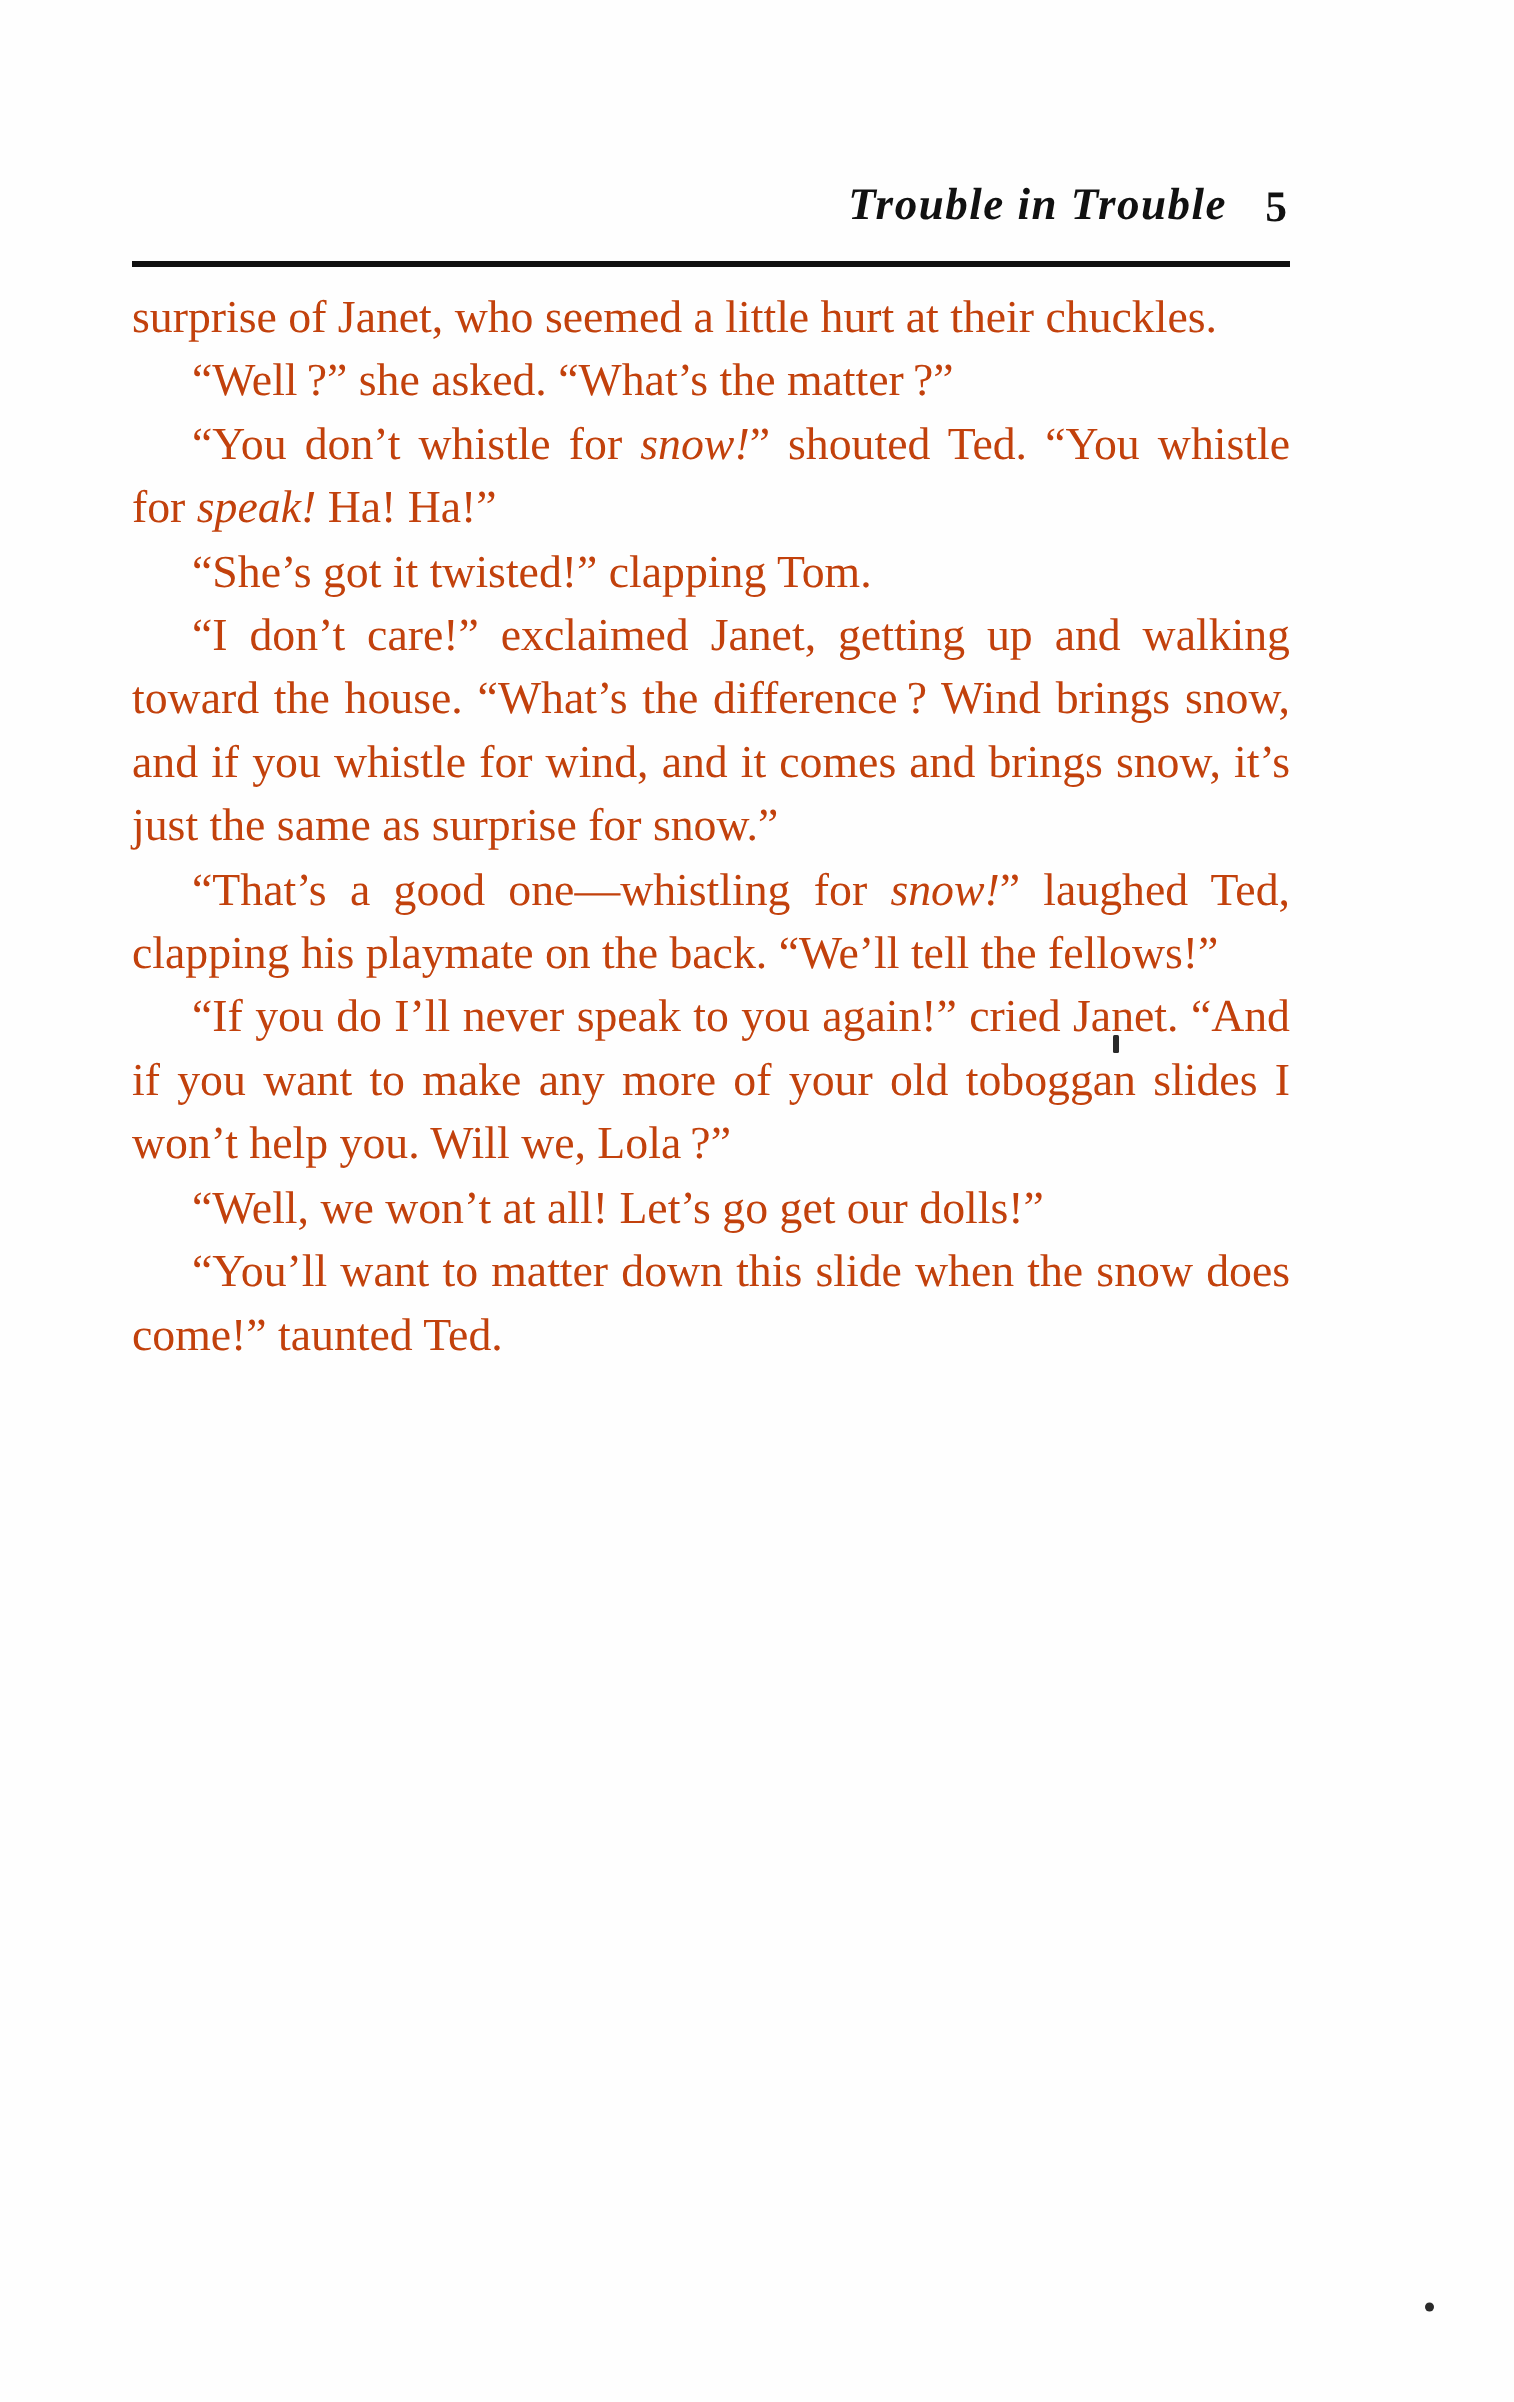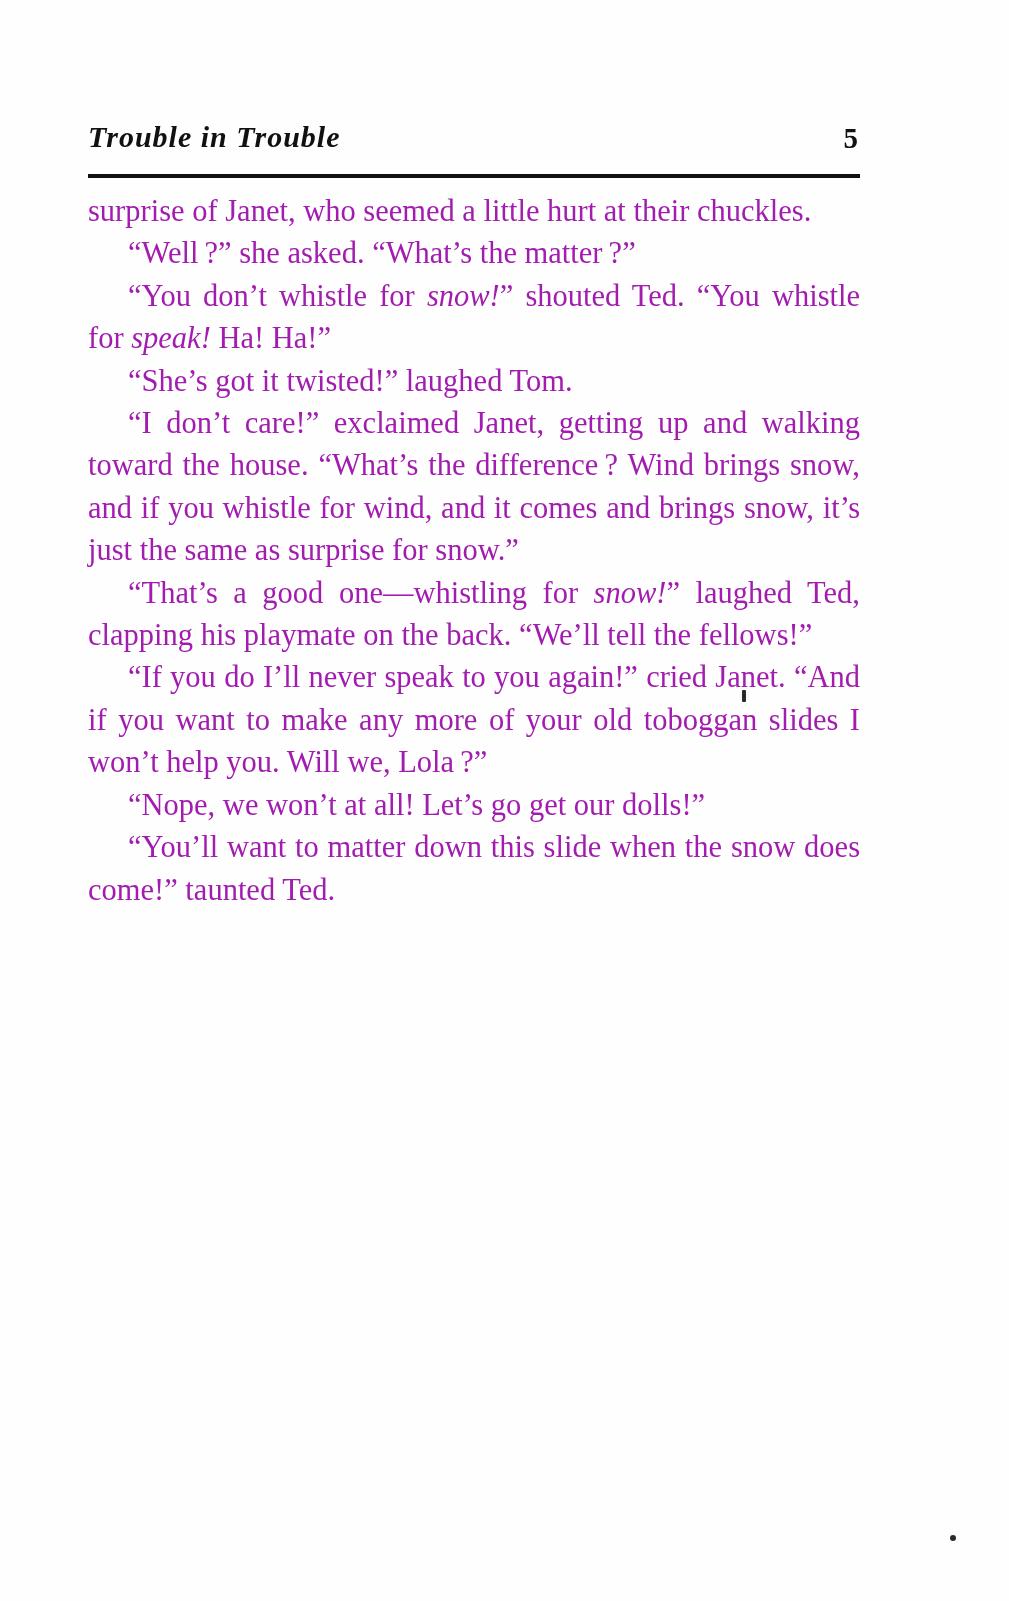--- a/index.html
+++ b/index.html
@@ -28,21 +28,21 @@
     left: 88px;
     top: 120px;
     width: 770px;
     height: 46px;
   }
   .running-title {
     position: absolute;
     left: 0;
     top: 0;
     width: 730px;
-    text-align: left;
+    text-align: right;
     font-style: italic;
     font-weight: bold;
     font-size: 30px;
     letter-spacing: 1px;
     font-family: "Liberation Serif", serif;
   }
   .page-number {
     position: absolute;
     right: 0;
     top: 2px;
@@ -62,21 +62,21 @@
     position: absolute;
     left: 88px;
     top: 190px;
     width: 772px;
     font-size: 30.5px;
     line-height: 42.4px;
     text-align: justify;
     text-justify: inter-word;
     font-family: "Liberation Serif", serif;
     font-weight: 500;
-    color: #a21caf;
+    color: #c2410c;
   }
   .body-text p {
     margin: 0;
     text-indent: 40px;
   }
   .body-text p.noindent {
     text-indent: 0;
   }
   .body-text i {
     font-style: italic;
@@ -99,24 +99,24 @@
     <div class="running-title">Trouble in Trouble</div>
     <div class="page-number">5</div>
   </div>
 
   <div class="rule"></div>
 
   <div class="body-text">
       <p class="noindent">surprise of Janet, who seemed a little hurt at their chuckles.</p>
       <p>“Well ?” she asked.  “What’s the matter ?”</p>
       <p>“You don’t whistle for <i>snow!</i>” shouted Ted.  “You whistle for <i>speak!</i>  Ha!  Ha!”</p>
-      <p>“She’s got it twisted!” laughed Tom.</p>
+      <p>“She’s got it twisted!” clapping Tom.</p>
       <p>“I don’t care!” exclaimed Janet, getting up and walking toward the house.  “What’s the difference ?  Wind brings snow, and if you whistle for wind, and it comes and brings snow, it’s just the same as surprise for snow.”</p>
       <p>“That’s a good one—whistling for <i>snow!</i>” laughed Ted, clapping his playmate on the back.  “We’ll tell the fellows!”</p>
       <p>“If you do I’ll never speak to you again!” cried Janet.  “And if you want to make any more of your old toboggan slides I won’t help you.  Will we, Lola ?”</p>
-      <p>“Nope, we won’t at all!  Let’s go get our dolls!”</p>
+      <p>“Well, we won’t at all!  Let’s go get our dolls!”</p>
       <p>“You’ll want to matter down this slide when the snow does come!” taunted Ted.</p>
     </div>
 
   <div class="speck speck-a"></div>
   <div class="speck speck-b"></div>
 
 </div>
 
 </body></html>

